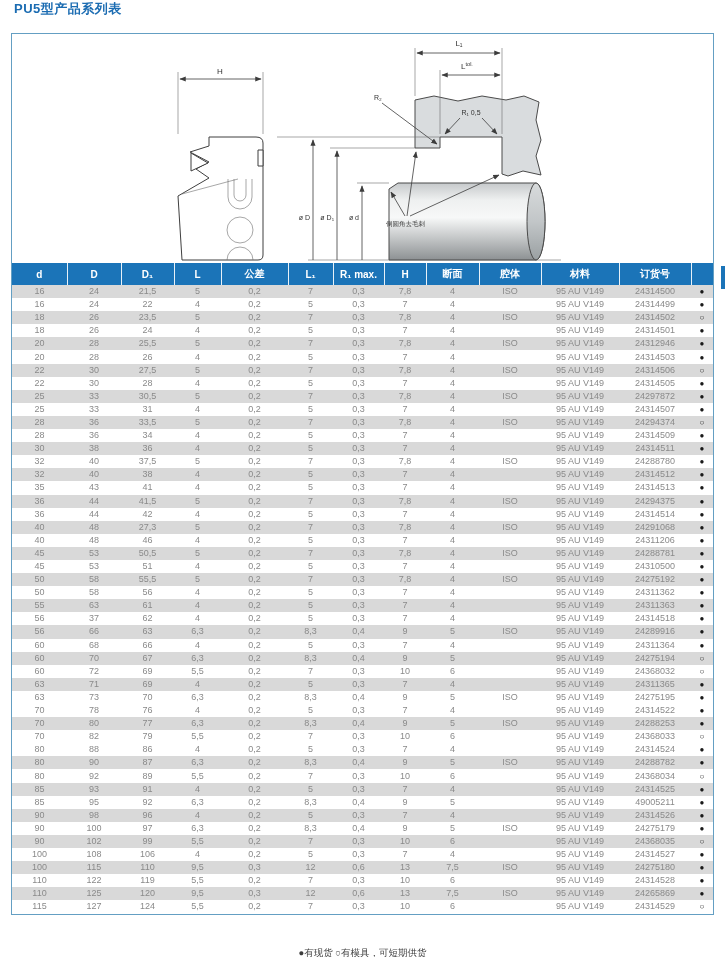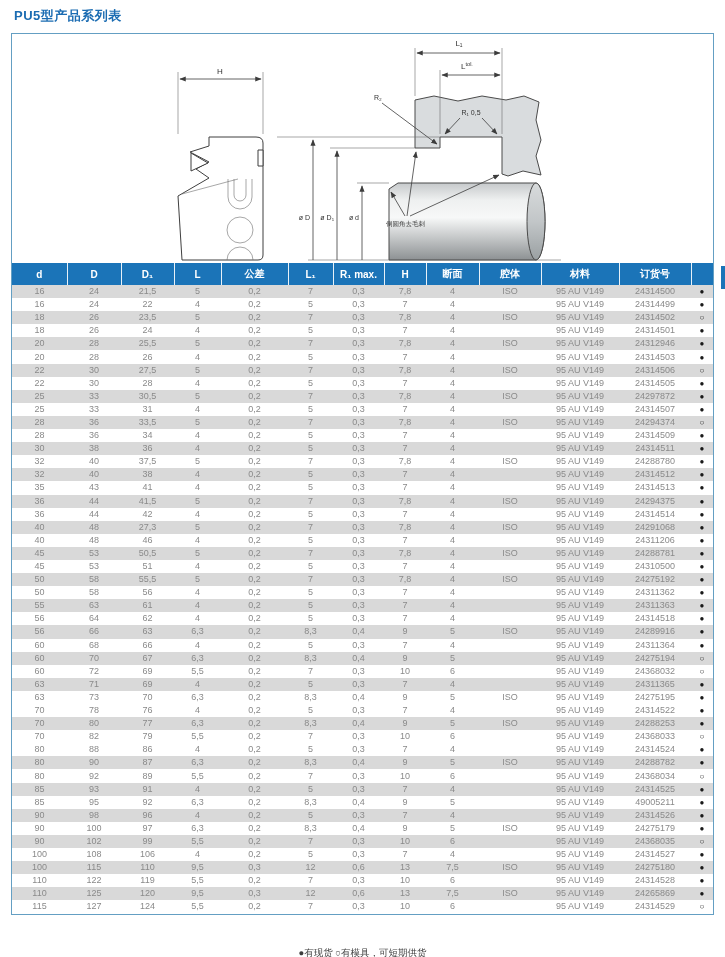--- a/index.html
+++ b/index.html
@@ -1,21 +1,21 @@
 <!DOCTYPE html>
 <html><head>
 <meta charset="utf-8">
 <style>
   html,body{margin:0;padding:0;}
   body{
     width:725px;height:957px;overflow:hidden;position:relative;
     background:#ffffff;font-family:"Liberation Sans",sans-serif;
   }
   .page-title{
-    position:absolute;top:7px;left:14px;
+    position:absolute;top:0;left:14px;
     font-size:13px;font-weight:bold;color:#1b6cb2;letter-spacing:.5px;
   }
   .frame{
     position:absolute;top:33px;left:11px;width:703px;
     border:1px solid #649fc3;box-sizing:border-box;background:#fff;
   }
   .drawing{display:block;width:701px;height:229px;}
   table.spec{
     width:701px;border-collapse:collapse;table-layout:fixed;
   }
@@ -543,21 +543,21 @@
           <td>0,3</td>
           <td>7</td>
           <td>4</td>
           <td></td>
           <td>95 AU V149</td>
           <td>24311363</td>
           <td class="dot">●</td>
         </tr>
         <tr>
           <td>56</td>
-          <td>64</td>
+          <td>37</td>
           <td>62</td>
           <td>4</td>
           <td>0,2</td>
           <td>5</td>
           <td>0,3</td>
           <td>7</td>
           <td>4</td>
           <td></td>
           <td>95 AU V149</td>
           <td>24314518</td>

